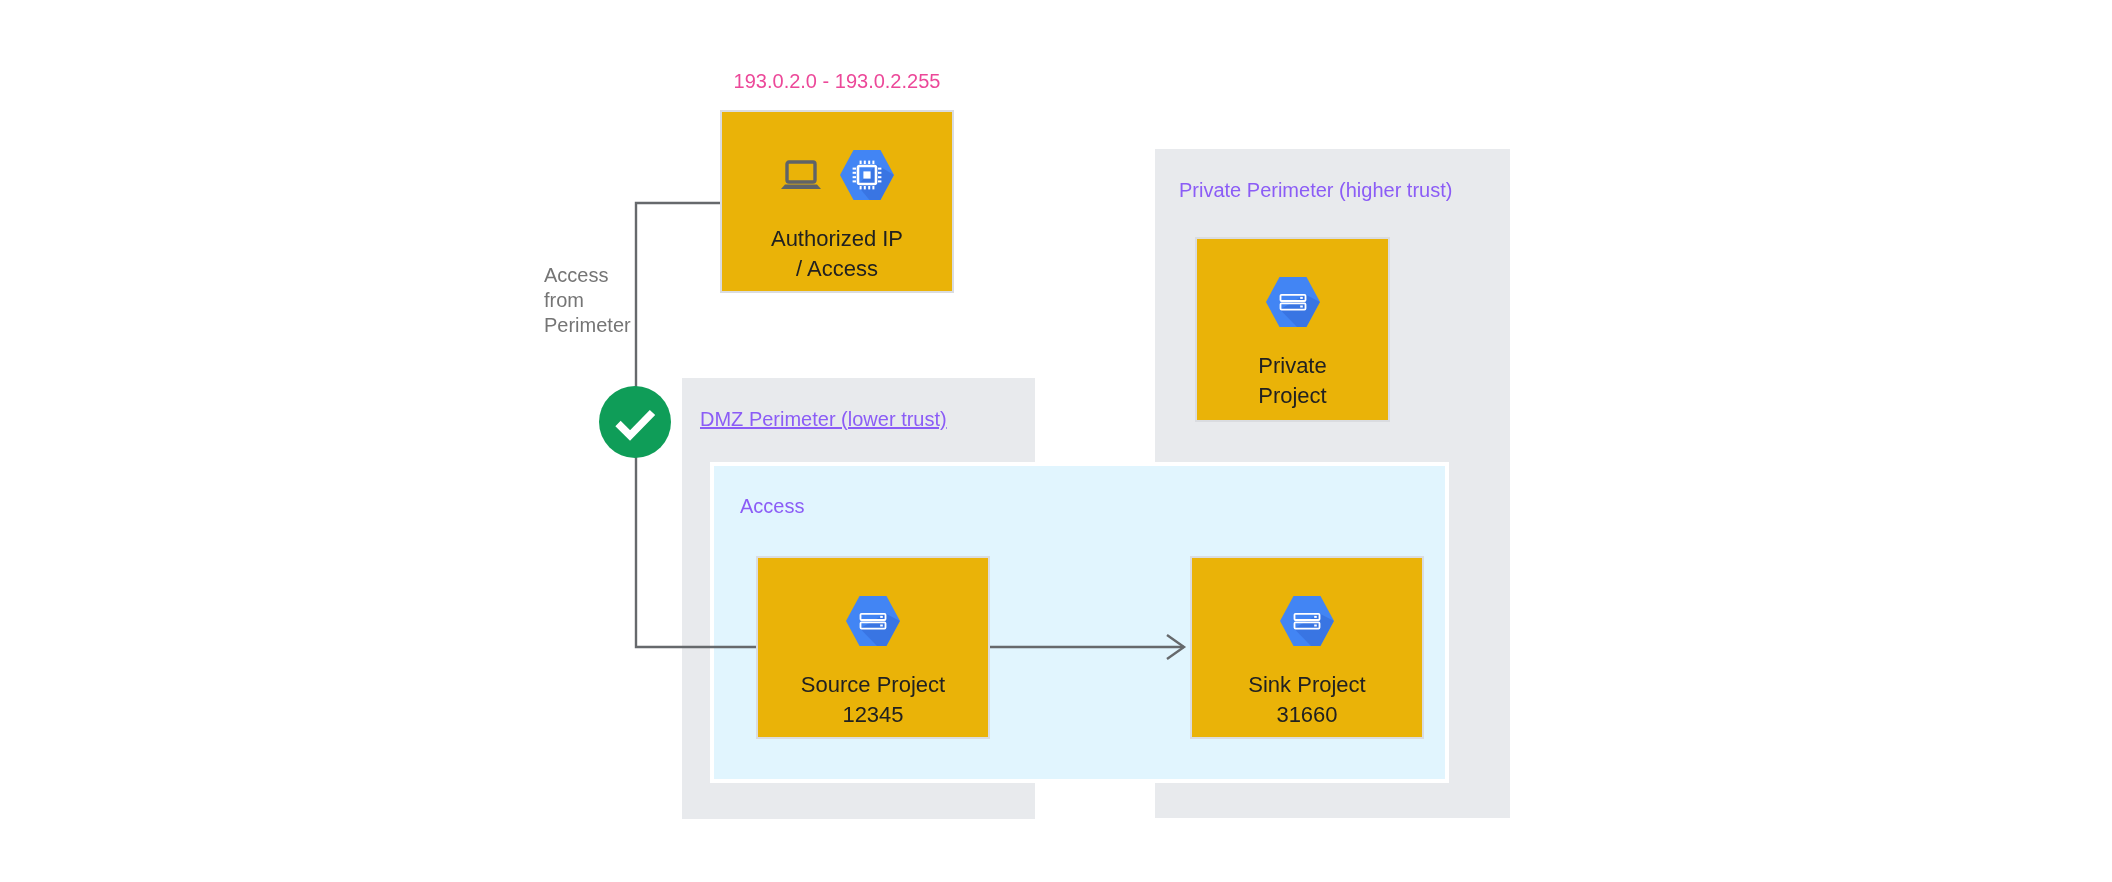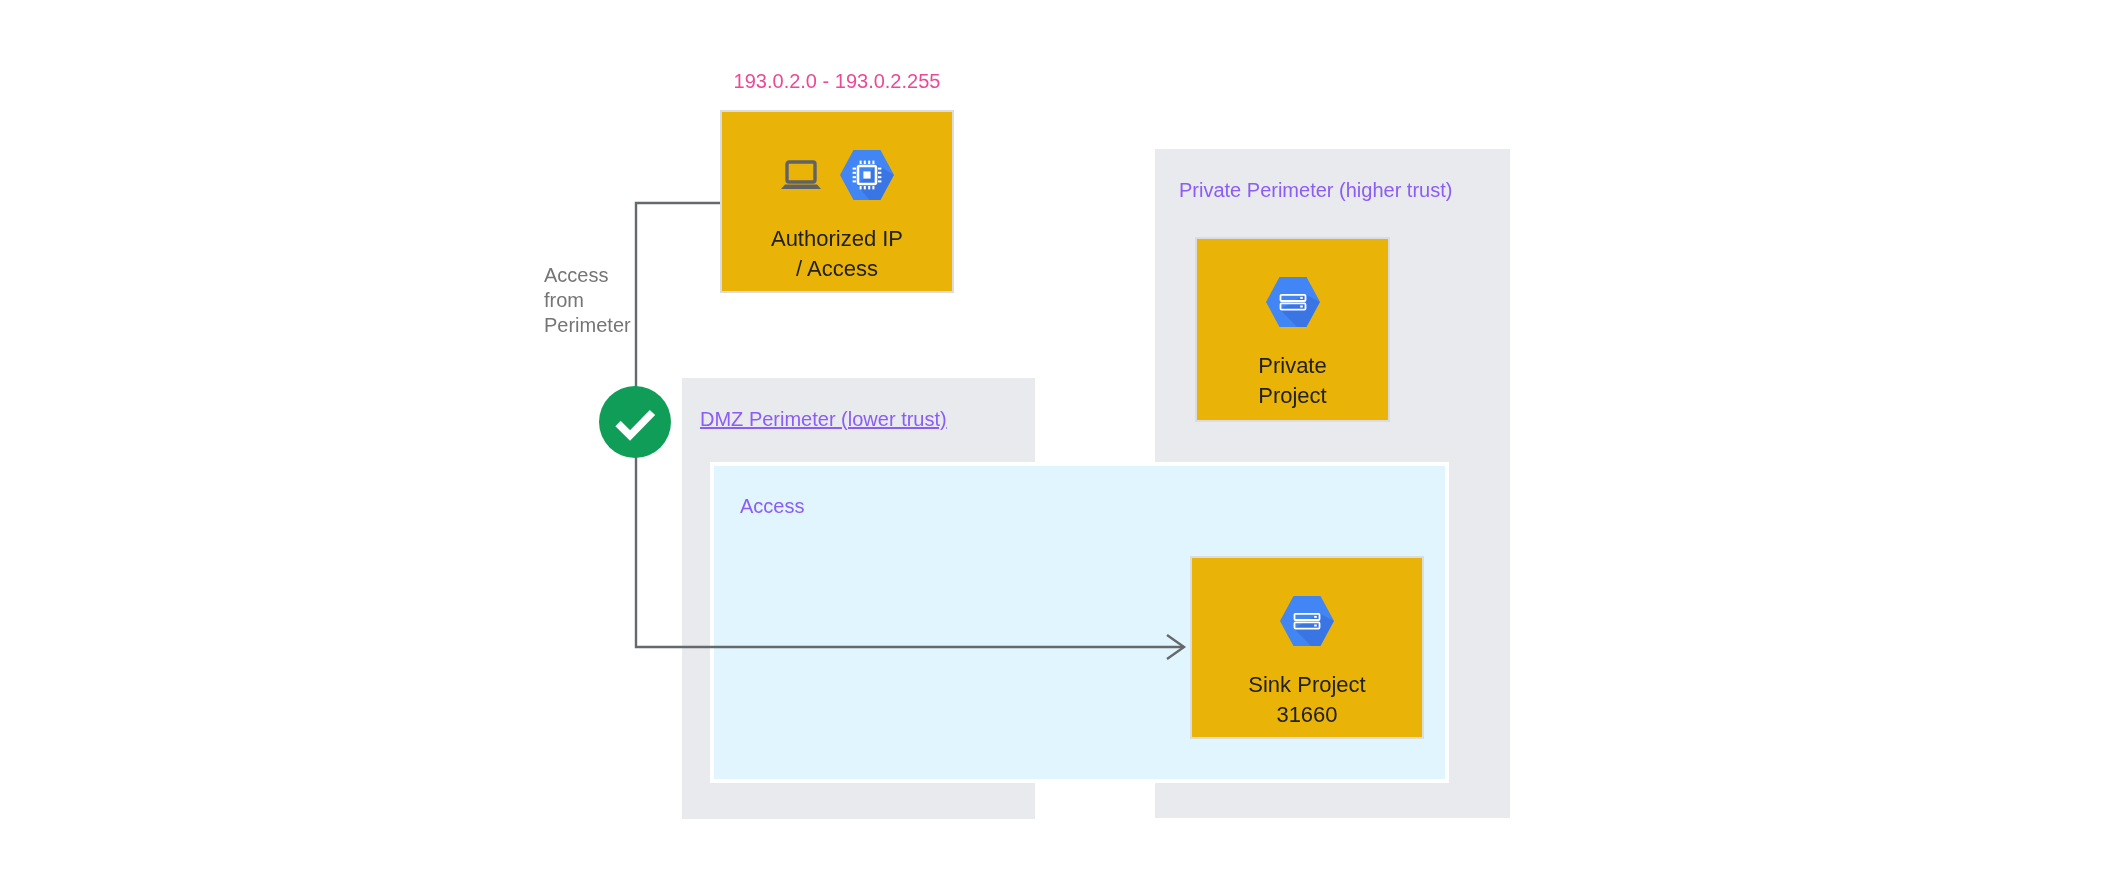--- a/index.html
+++ b/index.html
@@ -112,20 +112,43 @@
             <rect x="38" y="30.4" width="3.4" height="2"></rect>
         </g>
       </svg>
     </div>
     <div class="node-title">
       <div>Authorized IP</div>
       <div>/ Access</div>
     </div>
   </div>
 
+  <div class="node node-source">
+    <div class="icon-row">
+      <svg width="54" height="50" viewBox="0 0 54 50">
+        <defs>
+            <clipPath id="hexClipS">
+              <polygon points="0,25 13.5,0 40.5,0 54,25 40.5,50 13.5,50"></polygon>
+            </clipPath>
+          </defs>
+        <polygon points="0,25 13.5,0 40.5,0 54,25 40.5,50 13.5,50" fill="#4285F4"></polygon>
+        <polygon points="39.5,17.5 54,25 40.5,50 31,50 14,32.5" opacity="0.55" clip-path="url(#hexClipS)" fill="#3367D6"></polygon>
+        <g>
+          <rect x="14.5" y="17.8" width="25" height="6.2" rx="1" fill="none" stroke="#ffffff" stroke-width="1.8"></rect>
+          <rect x="14.5" y="26.4" width="25" height="6.2" rx="1" fill="none" stroke="#ffffff" stroke-width="1.8"></rect>
+          <rect x="34.2" y="19.9" width="2.6" height="2" fill="#ffffff"></rect>
+          <rect x="34.2" y="28.5" width="2.6" height="2" fill="#ffffff"></rect>
+        </g>
+      </svg>
+    </div>
+    <div class="node-title">
+      <div>Source Project</div>
+      <div>12345</div>
+    </div>
+  </div>
 
   <div class="node node-sink">
     <div class="icon-row">
       <svg width="54" height="50" viewBox="0 0 54 50">
         <defs>
             <clipPath id="hexClipK">
               <polygon points="0,25 13.5,0 40.5,0 54,25 40.5,50 13.5,50"></polygon>
             </clipPath>
           </defs>
         <polygon points="0,25 13.5,0 40.5,0 54,25 40.5,50 13.5,50" fill="#4285F4"></polygon>

